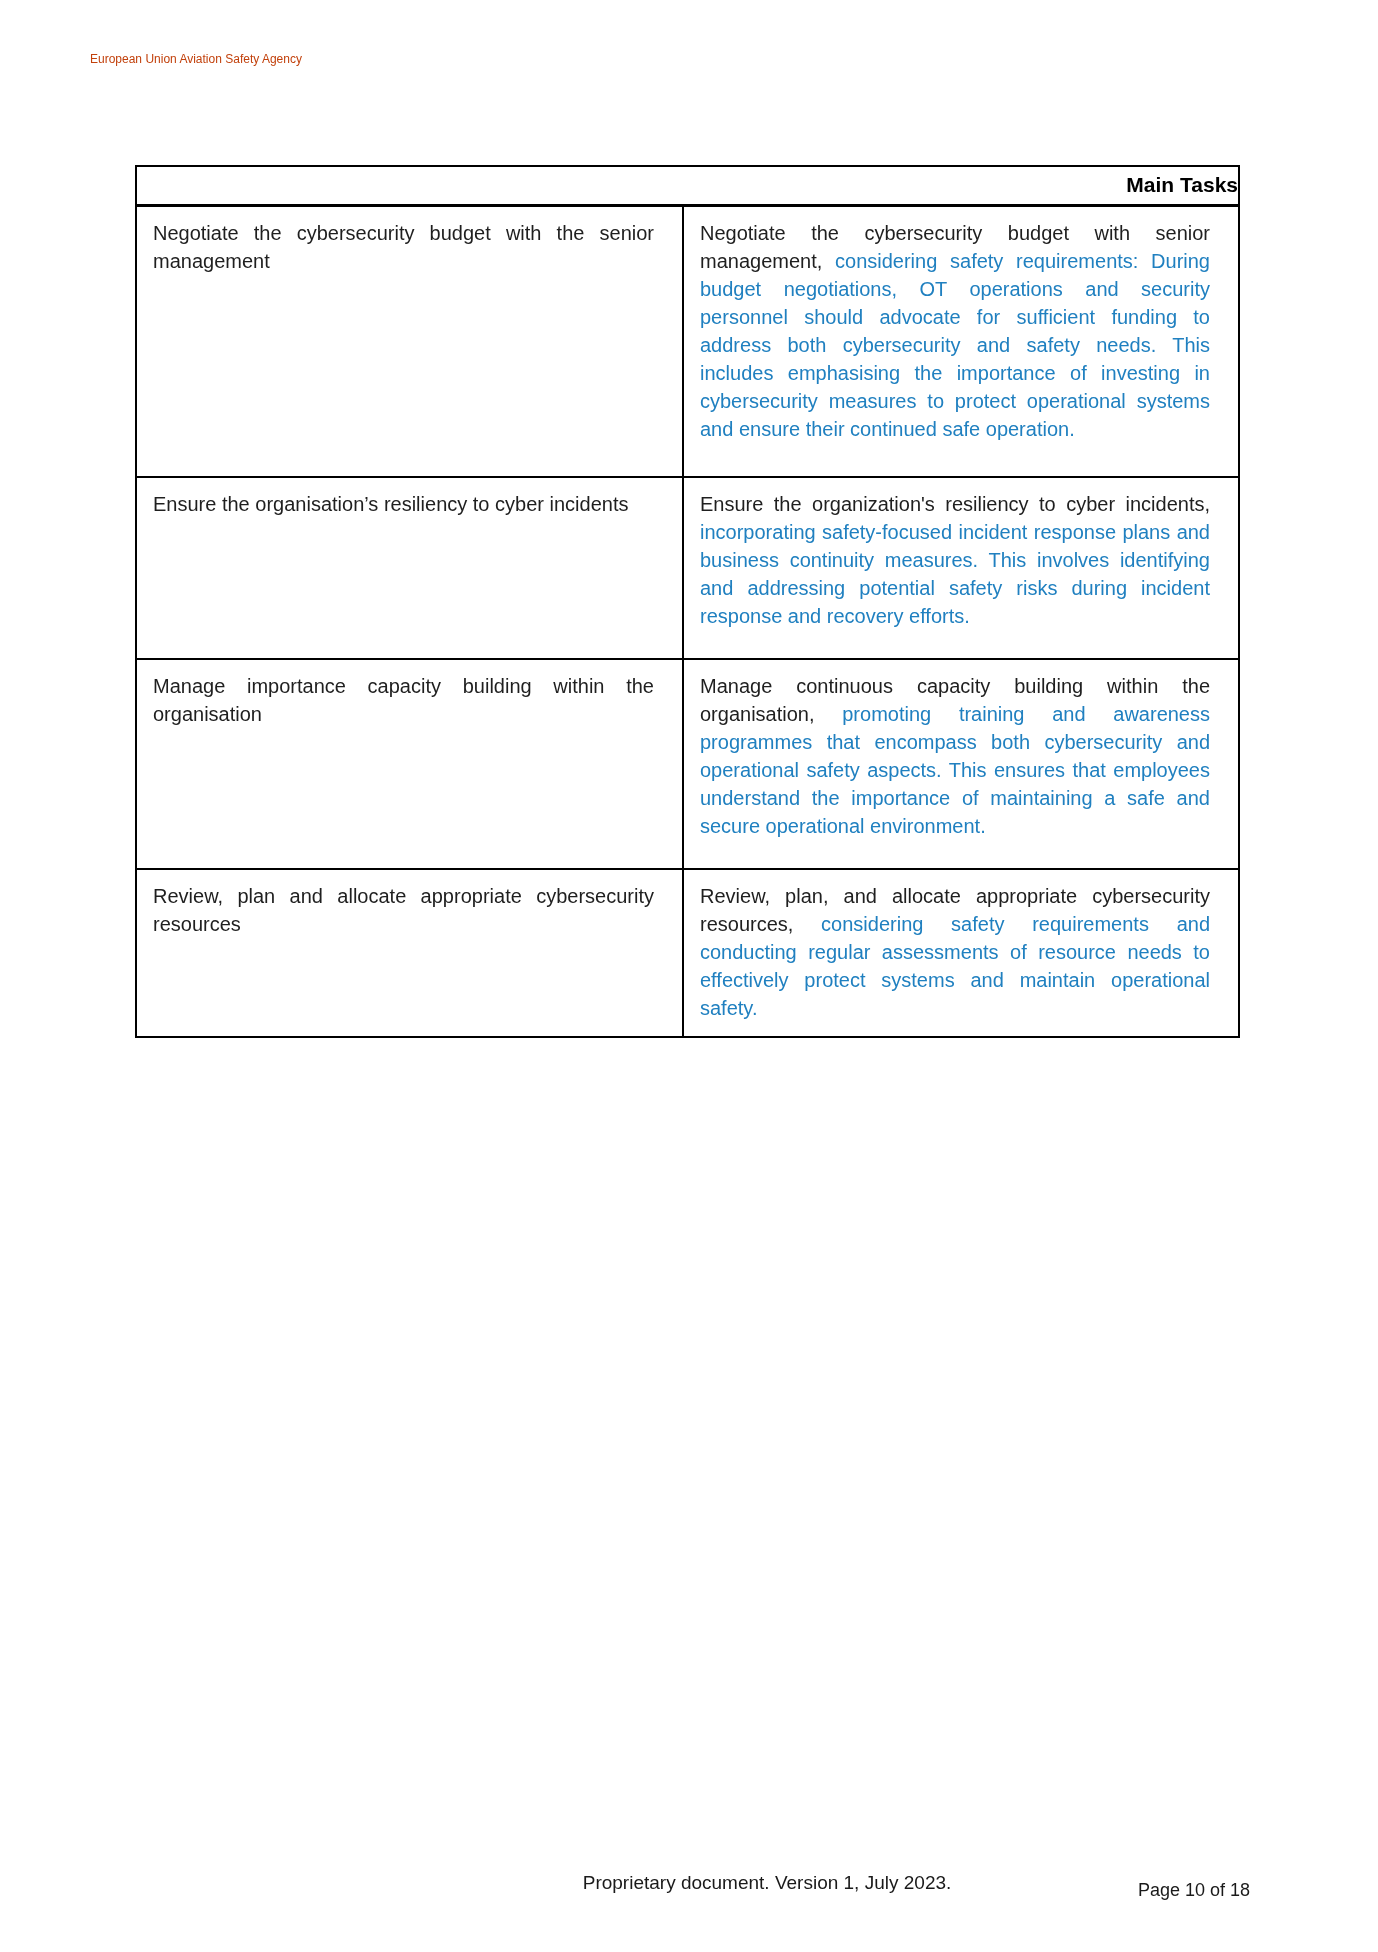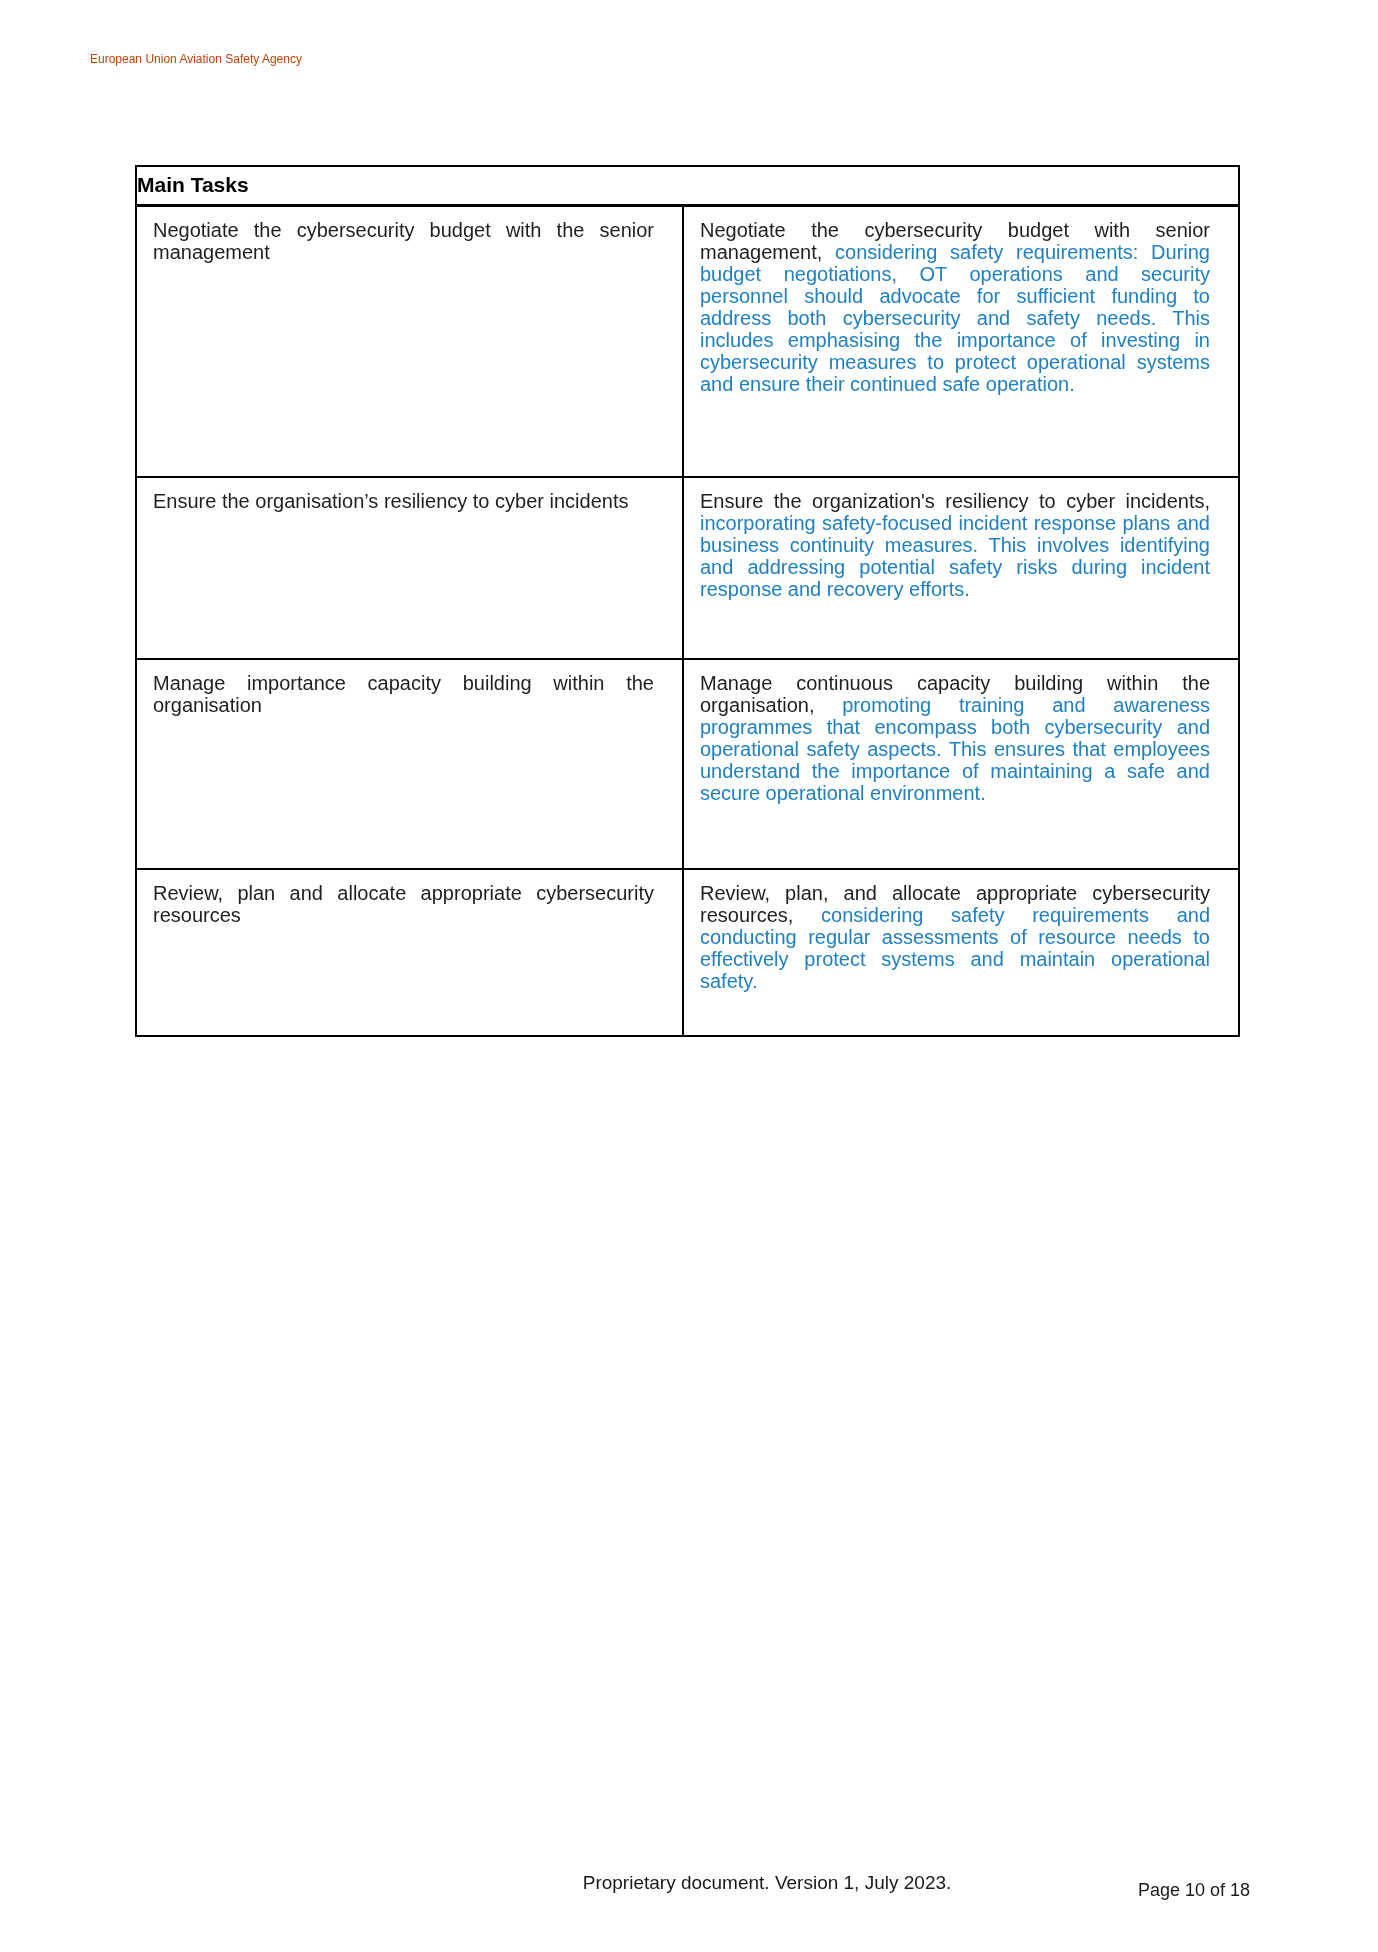--- a/index.html
+++ b/index.html
@@ -36,21 +36,21 @@
   
   .tasks-table {
     position: absolute;
     left: 135px;
     top: 165px;
     width: 1105px;
     border: 2px solid #000;
     background: #fff;
   }
   .t-title {
-    text-align: left;
+    text-align: right;
     font-weight: bold;
     font-size: 21px;
     padding: 6px 0 7px 0;
     border-bottom: 3px solid #000;
     color: #000;
   }
   .t-head {
     display: grid;
     grid-template-columns: 545px 1fr;
     border-bottom: 3px solid #000;
@@ -65,21 +65,21 @@
   .t-head-cell.right-col { border-left: 2px solid #000; }
 
   .t-row {
     display: grid;
     grid-template-columns: 545px 1fr;
     border-bottom: 2px solid #000;
   }
   .t-row:last-child { border-bottom: none; }
   .t-cell {
     font-size: 20px;
-    line-height: 22px;
+    line-height: 28px;
     text-align: justify;
     padding: 12px 28px 14px 16px;
     color: #1f1f1f;
   }
   .t-cell.right-col { border-left: 2px solid #000; }
   .added { color: #2080c0; }
 
   .row-0 .right-col { min-height: 269px; }
   .row-0 .left-col  { min-height: 269px; }
   .row-1 .t-cell { min-height: 180px; }

